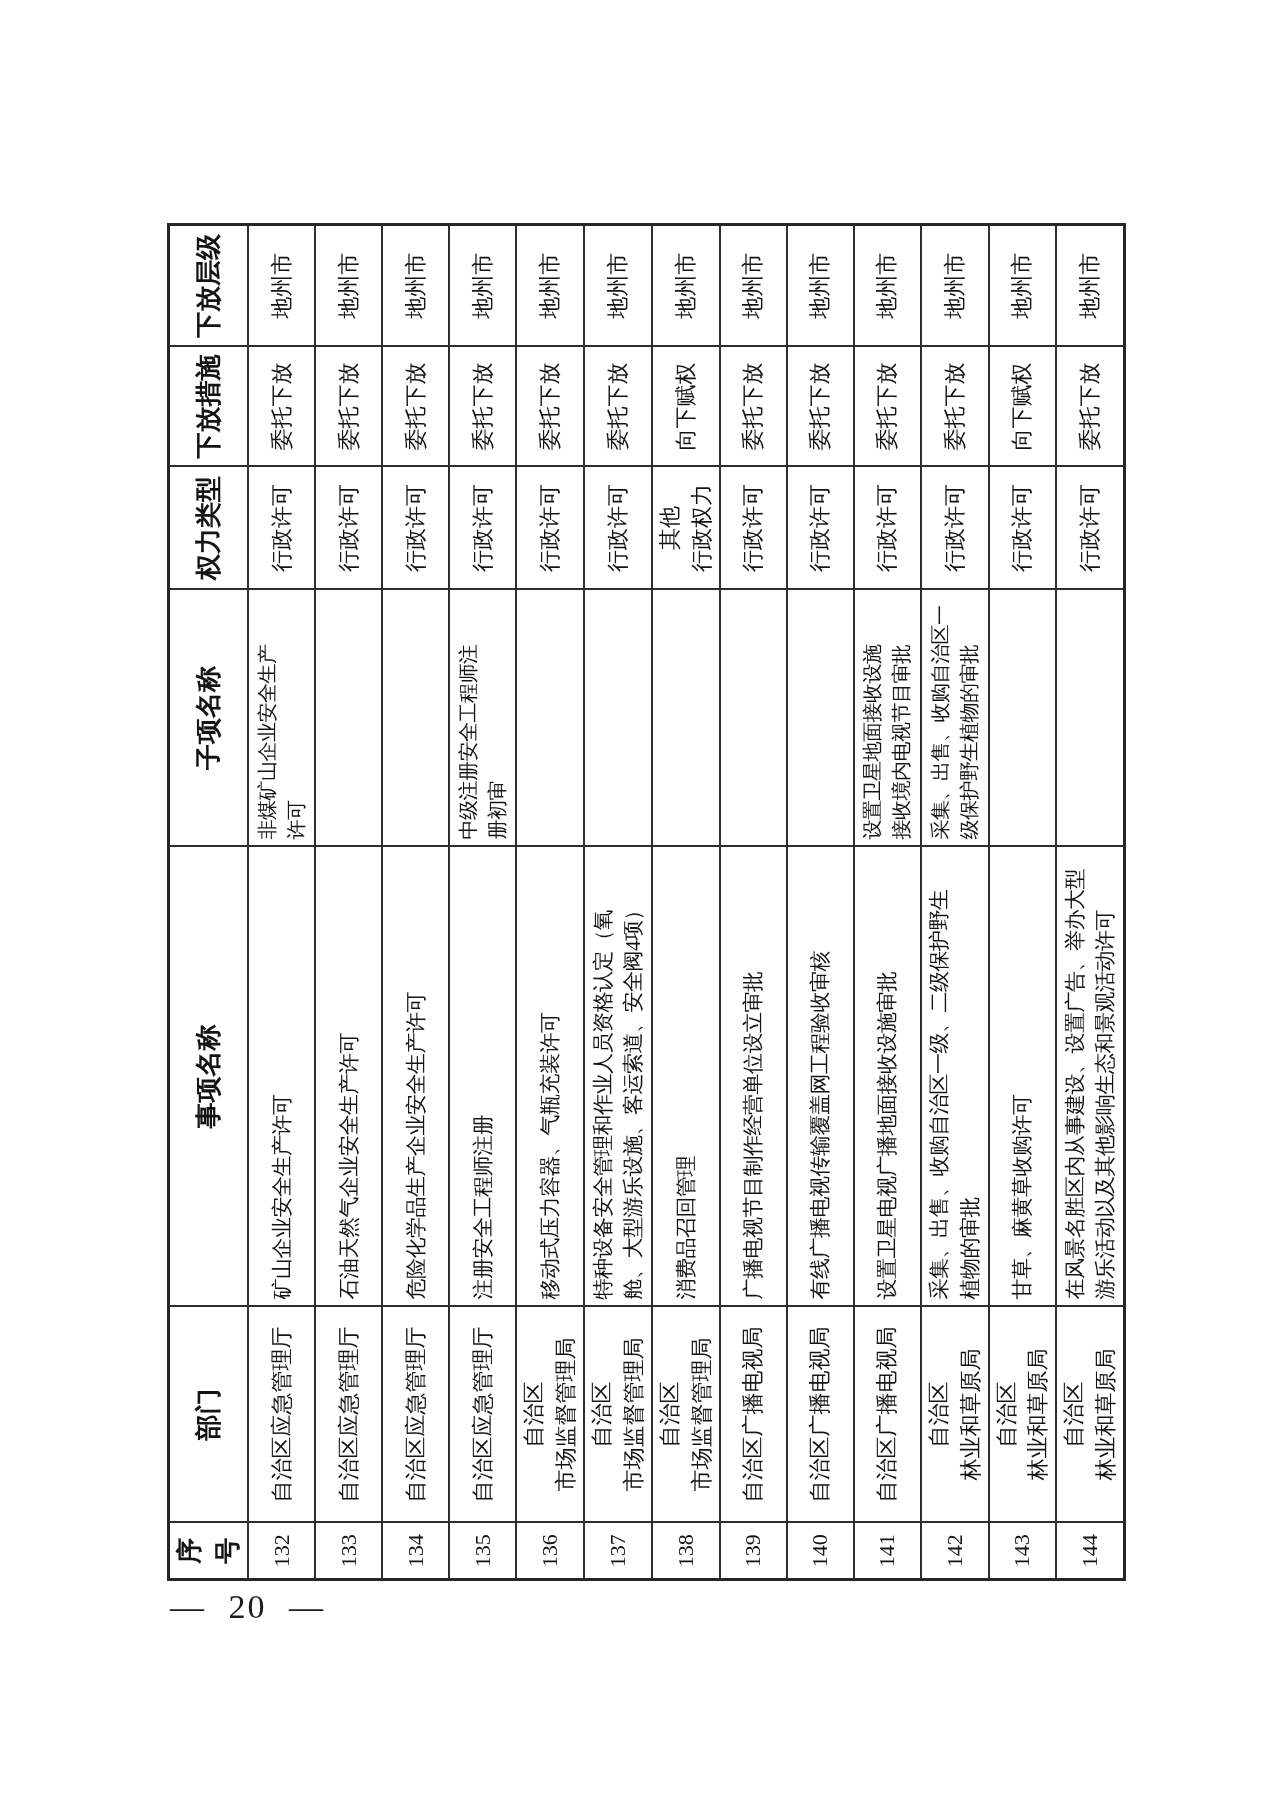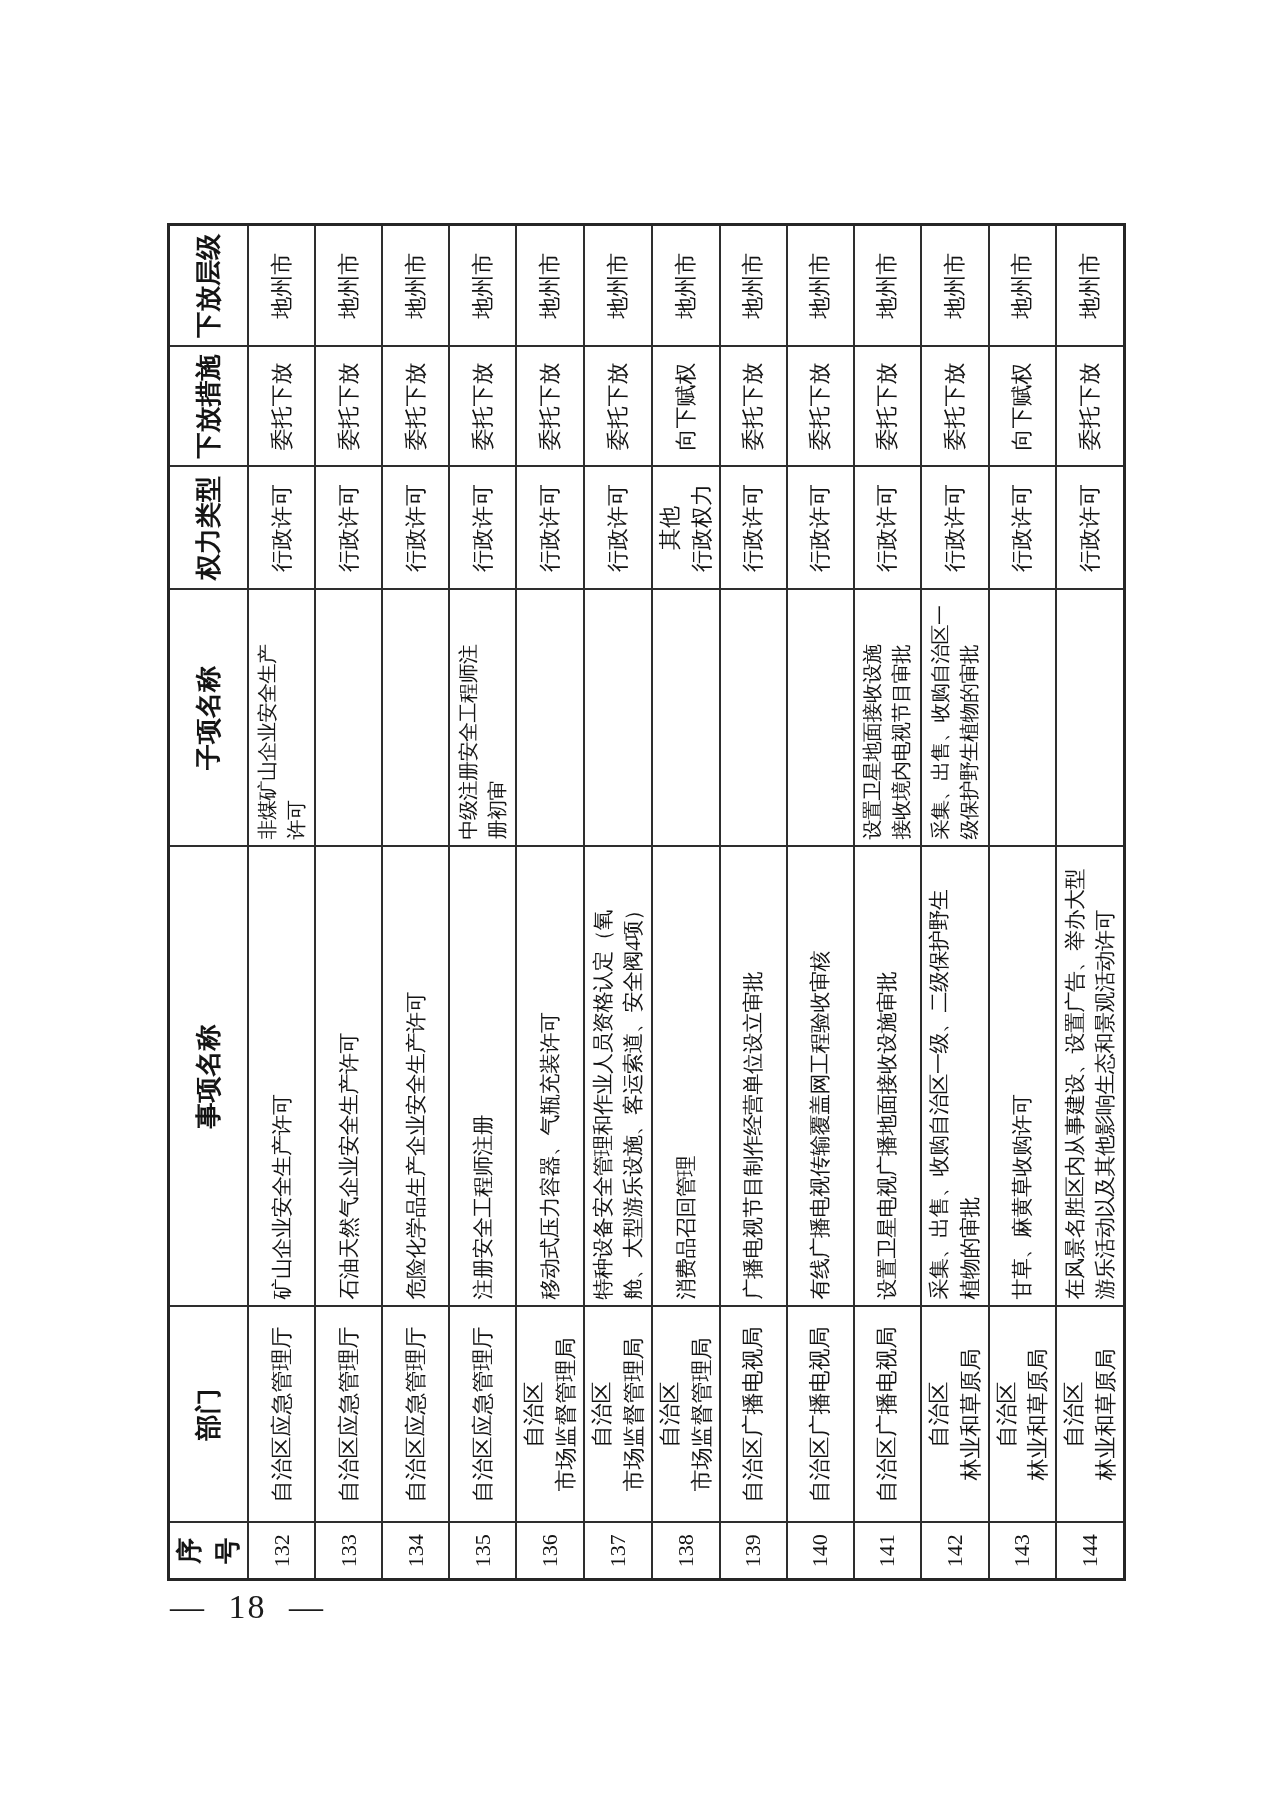--- a/index.html
+++ b/index.html
@@ -234,15 +234,15 @@
 游乐活动以及其他影响生态和景观活动许可</td>
           <td class="al c-subitem"></td>
           <td>行政许可</td>
           <td>委托下放</td>
           <td>地州市</td>
         </tr>
       </tbody>
     </table>
   </div>
 
-  <div class="page-number">— 18 —</div>
+  <div class="page-number">— 20 —</div>
 
 </div>
 
 </body></html>

